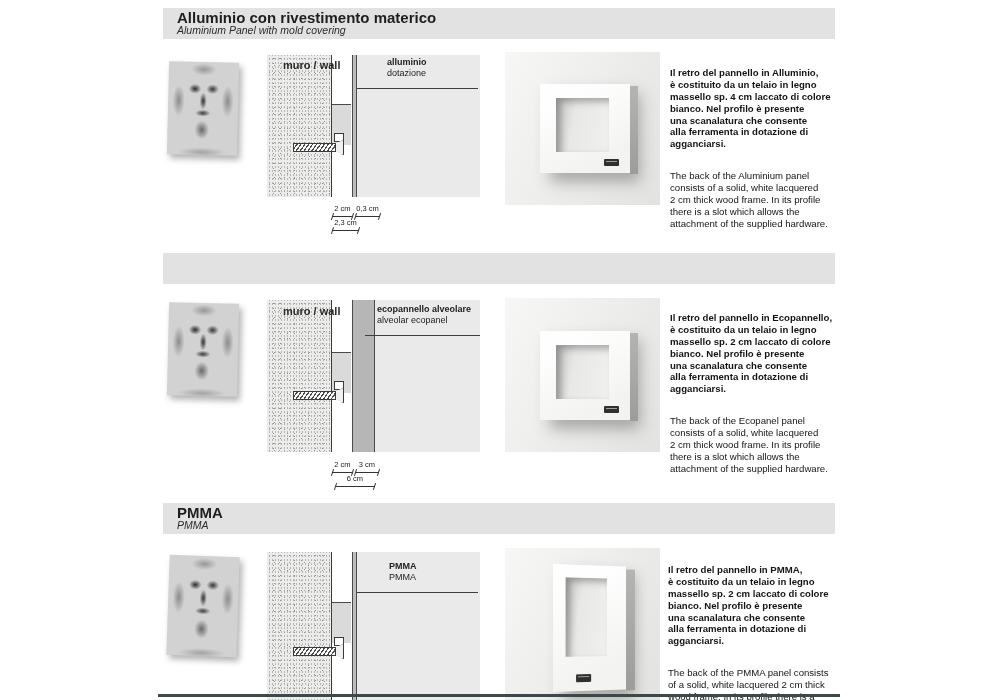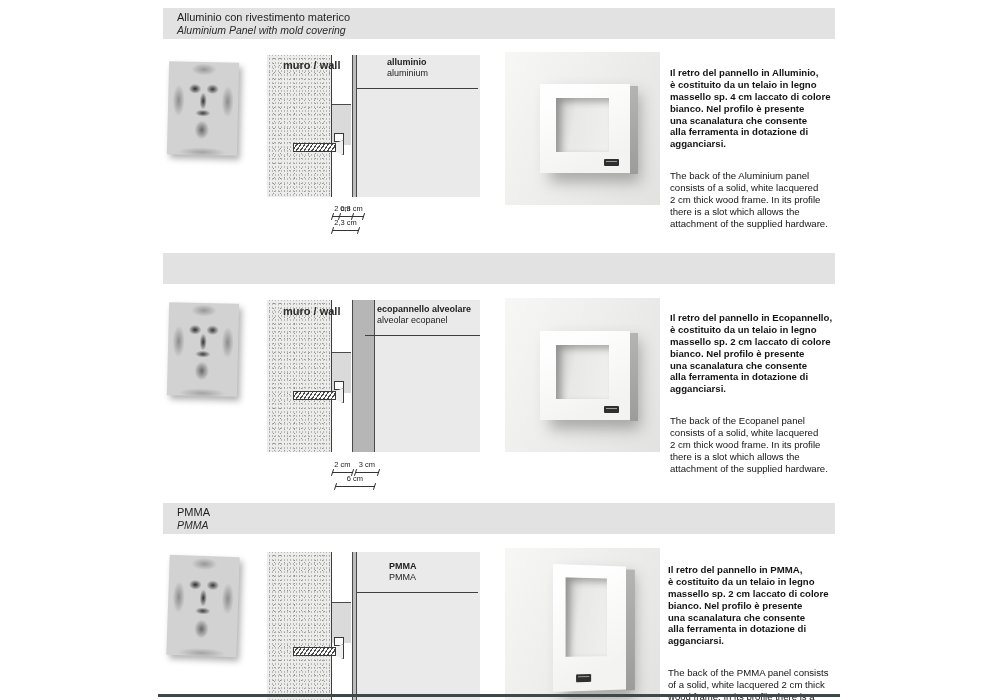--- a/index.html
+++ b/index.html
@@ -2,21 +2,21 @@
 <html><head>
 <meta charset="utf-8">
 <style>
   html,body{margin:0;padding:0;background:#fff;}
   .sheet{position:relative;width:1000px;height:700px;background:#ffffff;overflow:hidden;
          font-family:"Liberation Sans",sans-serif;color:#1a1a1a;}
 
   
   .hdr{position:absolute;left:163px;width:672px;height:31px;background:#e2e2e2;
        box-sizing:border-box;padding:3px 0 0 14px;}
-  .hdr .t{font-size:11px;font-weight:normal;line-height:13px;color:#1e1e1e;}
+  .hdr .t{font-size:15px;font-weight:bold;line-height:13px;color:#1e1e1e;}
   .hdr .s{font-size:10.5px;line-height:12px;color:#2b2b2b;font-style:italic;}
   .hdr1{top:8px}.hdr2{top:253px}.hdr3{top:503px}
 
   
   .artwork{position:absolute;left:168px;width:70px;height:93px;transform:rotate(1.4deg);
     background-color:#d2d2d2;
     background-image:
       radial-gradient(ellipse 9px 7px at 38% 29%, rgba(15,15,15,.85), transparent 70%),
       radial-gradient(ellipse 9px 7px at 63% 29%, rgba(15,15,15,.8), transparent 70%),
       radial-gradient(ellipse 5px 12px at 50% 42%, rgba(20,20,20,.85), transparent 72%),
@@ -98,27 +98,27 @@
 
   <div class="diag diag1">
     <div class="wall" style="left:2px;top:3px;width:64px;height:142px"></div>
     <div class="wall-label" style="left:18px;top:7px">muro / wall</div>
     <div class="rightarea" style="left:92px;top:3px;width:123px;height:142px"></div>
     <div class="panel-thin" style="left:87px;top:3px;height:142px"></div>
     <div class="fblock" style="left:67px;top:52px;width:19px;height:40px"></div>
     <div class="leader" style="left:92px;top:36px;width:121px"></div>
     <div class="mlabel" style="left:122px;top:5px">
       <span class="b">alluminio</span>
-      <span class="r">aluminium</span>
+      <span class="r">dotazione</span>
     </div>
     <div class="screw-notch" style="left:69px;top:81px"></div>
     <div class="screw-head" style="left:69px;top:88px"></div>
     <div class="screw-shaft" style="left:28px;top:91px;width:41px"></div>
     <div class="dim" style="left:67px;top:152px;width:21px">2 cm</div>
-    <div class="dim" style="left:74px;top:152px;width:25px">0,3 cm</div>
+    <div class="dim" style="left:90px;top:152px;width:25px">0,3 cm</div>
     <div class="dim" style="left:67px;top:166px;width:27px">2,3 cm</div>
   </div>
 
   <div class="photo photo1">
     <div class="pframe" style="left:35px;top:32px;width:90px;height:89px">
       <div class="pwin" style="left:16px;top:14px;width:53px;height:54px"></div>
       <div class="pchip" style="right:11px;bottom:7px;width:15px;height:7px"></div>
     </div>
   </div>
 

